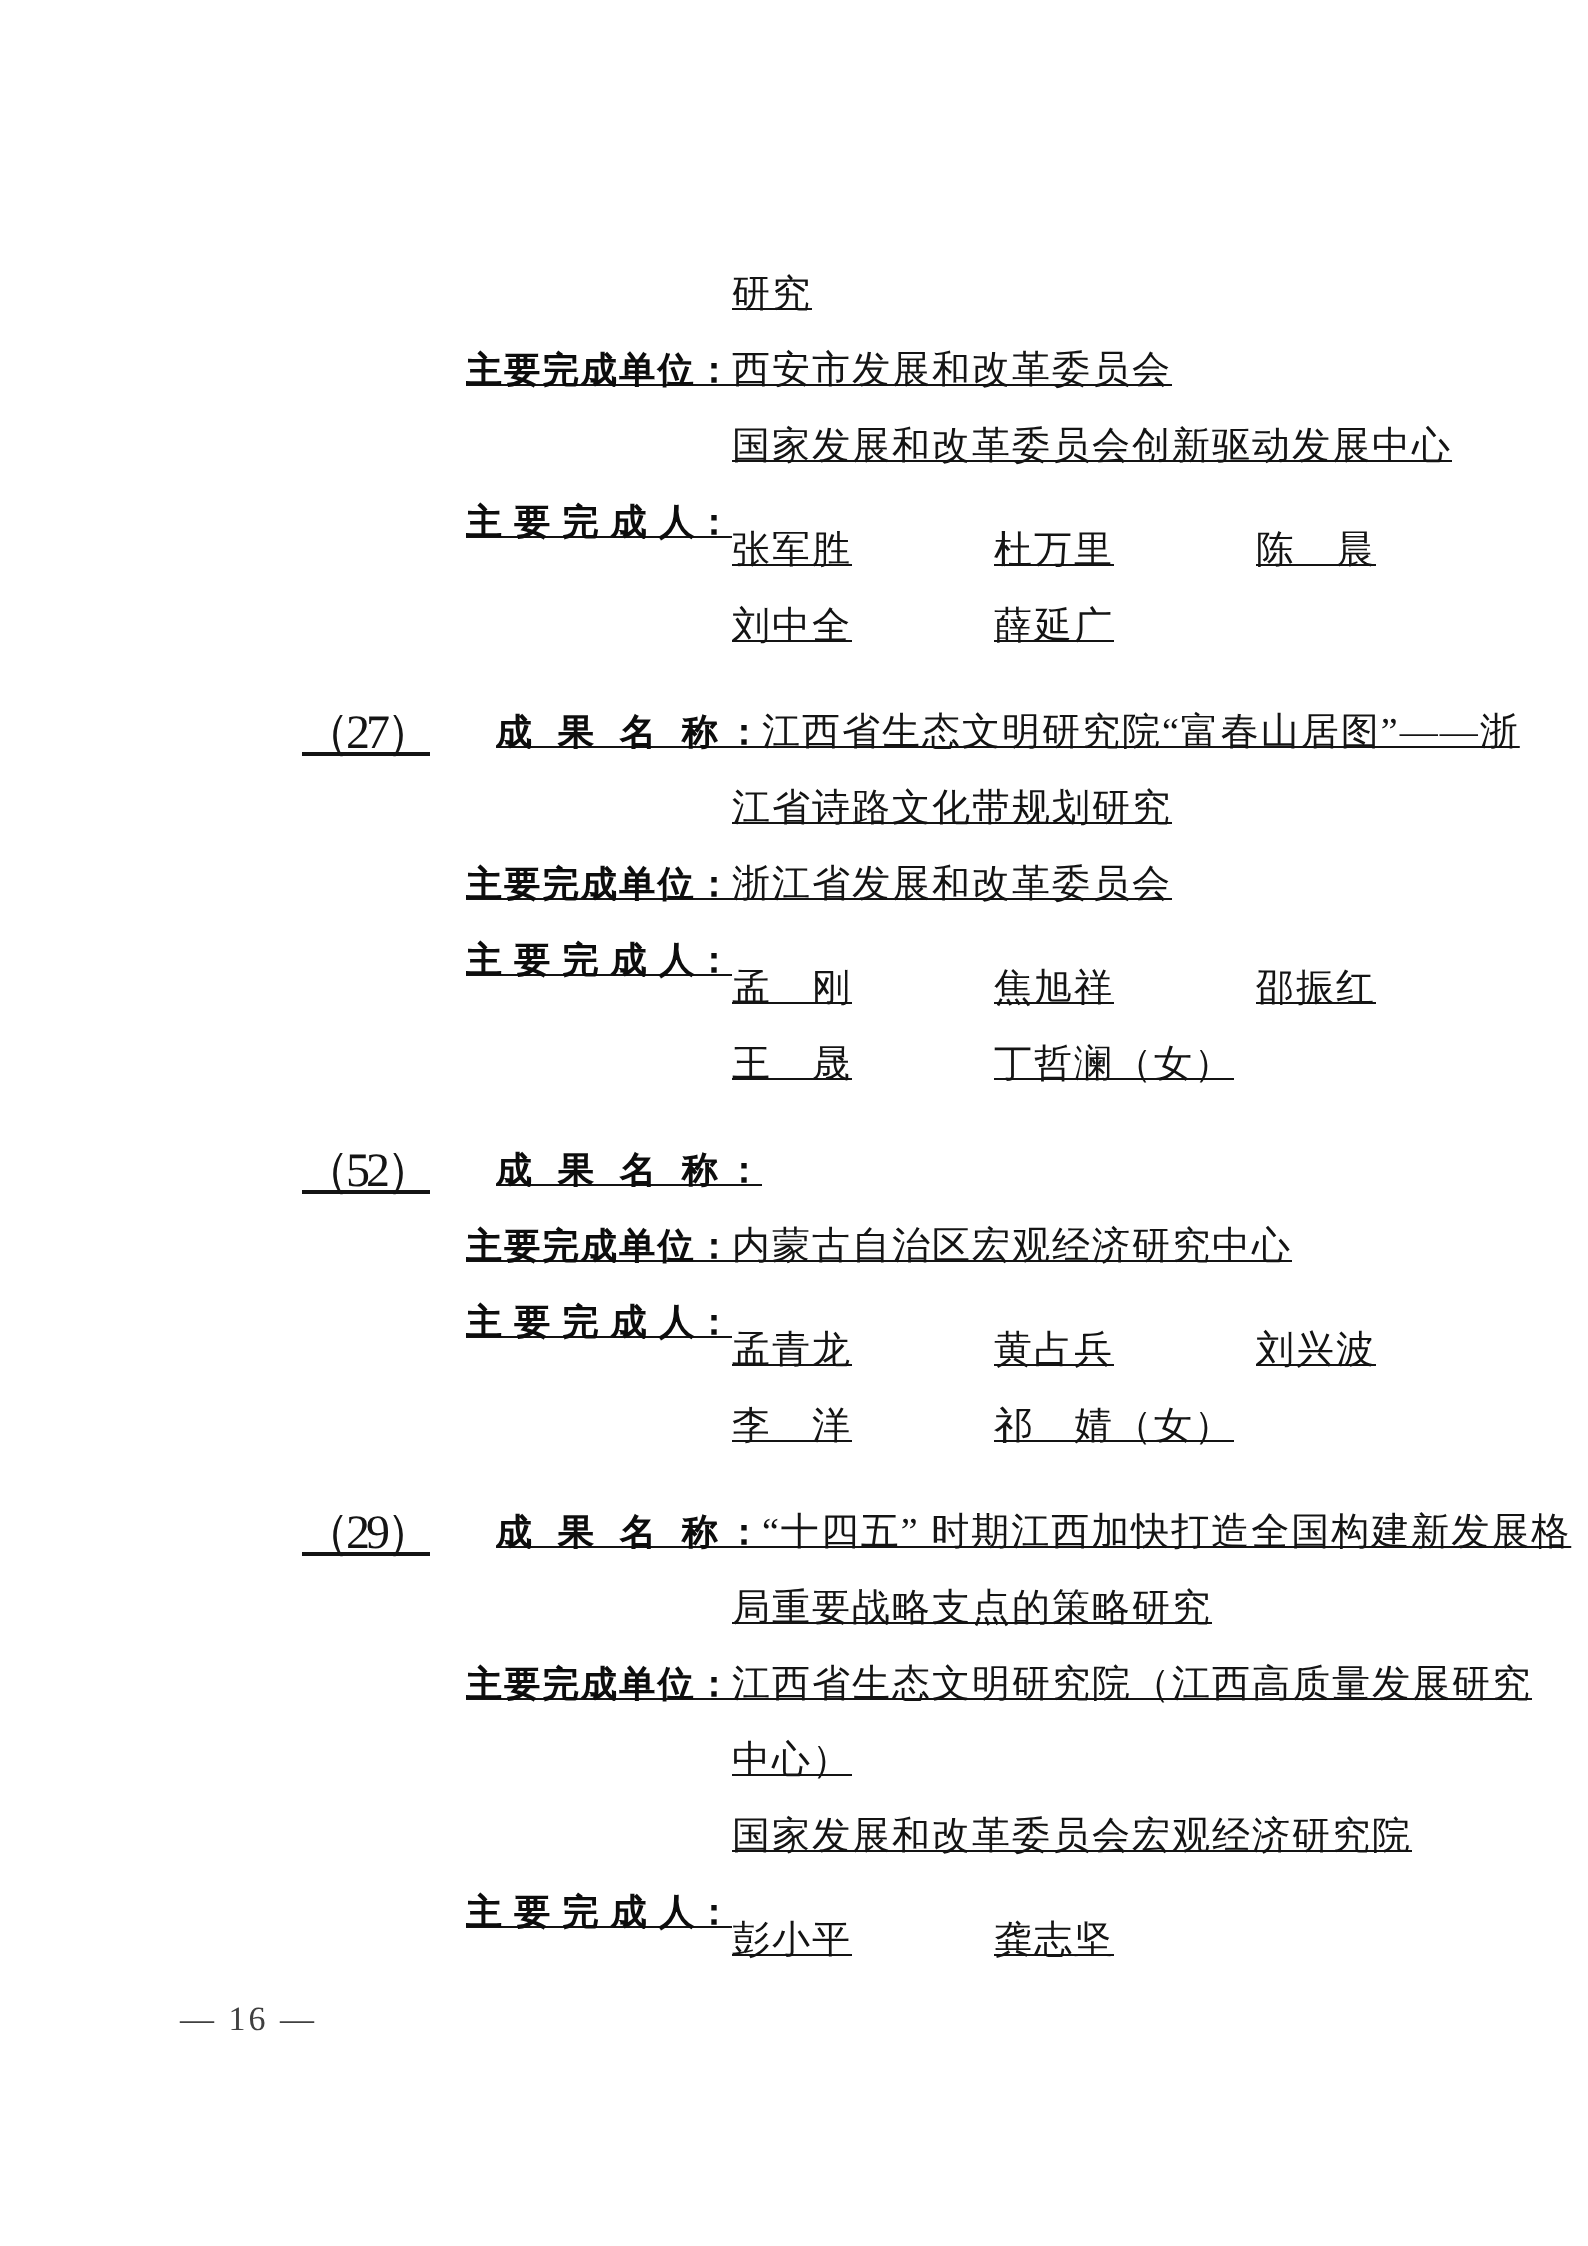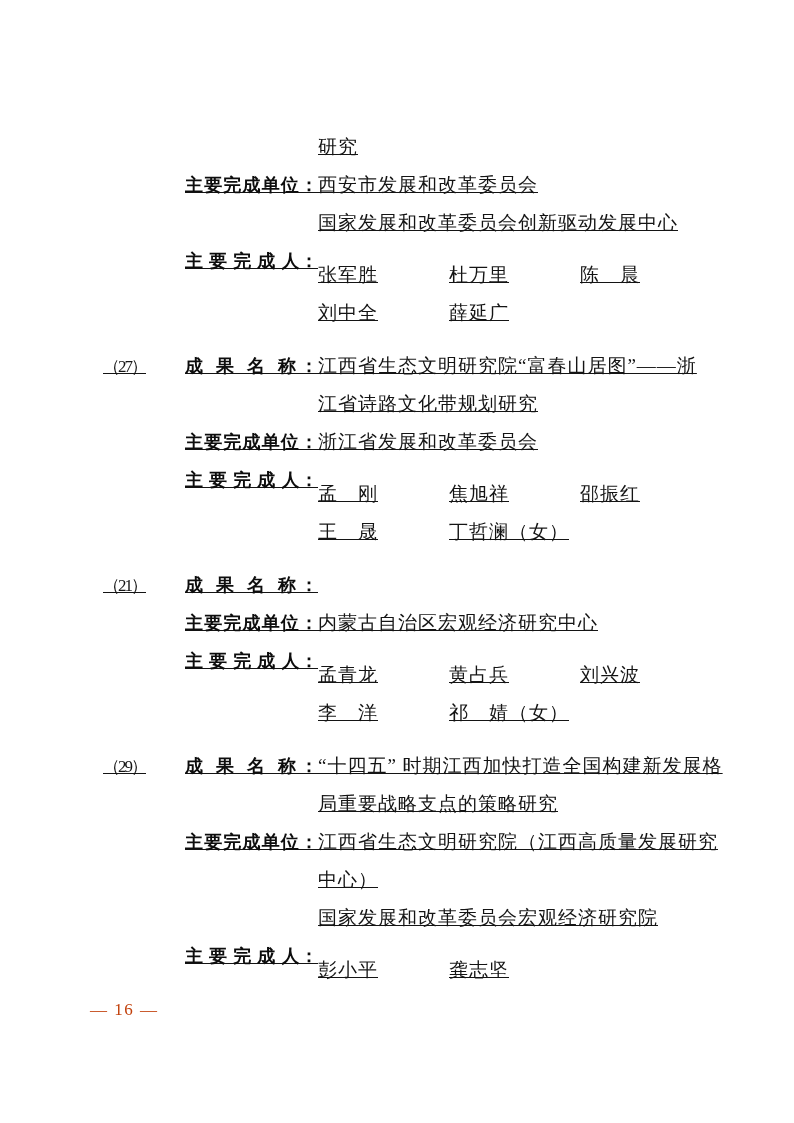--- a/index.html
+++ b/index.html
@@ -23,21 +23,22 @@
     display: flex;
     align-items: center;
     height: 38px;
     font-size: 19px;
     letter-spacing: 1px;
     white-space: nowrap;
   }
   .num {
     flex: 0 0 49px;
     letter-spacing: -2px;
-    font-size: 17px;
+    font-size: 24px;
+    margin-left: 48px;
   }
   .lab {
     flex: 0 0 133px;
     font-family: "Liberation Sans", "DejaVu Sans", sans-serif;
     font-weight: bold;
     font-size: 18px;
     letter-spacing: 0;
     text-align: justify;
     text-align-last: justify;
     overflow: hidden;
@@ -46,21 +47,21 @@
   }
   .txt { flex: 1 1 auto; }
   .names { display: flex; margin-top: 28px; }
   .name { width: 131px; flex: 0 0 131px; }
   .name.last { width: auto; flex: 1 1 auto; }
   .footer {
     position: absolute;
     left: 90px; top: 1000px;
     font-size: 17px;
     letter-spacing: 1.5px;
-    color: #c2410c;
+    color: #404040;
   }
 </style>
 </head>
 <body>
 
 <div class="content">
 
   <section class="block">
     <div class="line">
       <span class="num"></span>
@@ -128,21 +129,21 @@
       <span class="txt names">
         <span class="name">王　晟</span>
         <span class="name">丁哲澜（女）</span>
         <span class="name last"></span>
       </span>
     </div>
   </section>
 
   <section class="block">
     <div class="line">
-      <span class="num">（21）</span>
+      <span class="num">（52）</span>
       <span class="lab"><span>成 果 名 称</span><span>：</span></span>
     </div>
     <div class="line">
       <span class="num"></span>
       <span class="lab"><span>主要完成单位</span><span>：</span></span>
       <span class="txt">内蒙古自治区宏观经济研究中心</span>
     </div>
     <div class="line">
       <span class="num"></span>
       <span class="lab"><span>主 要 完 成 人</span><span>：</span></span>

